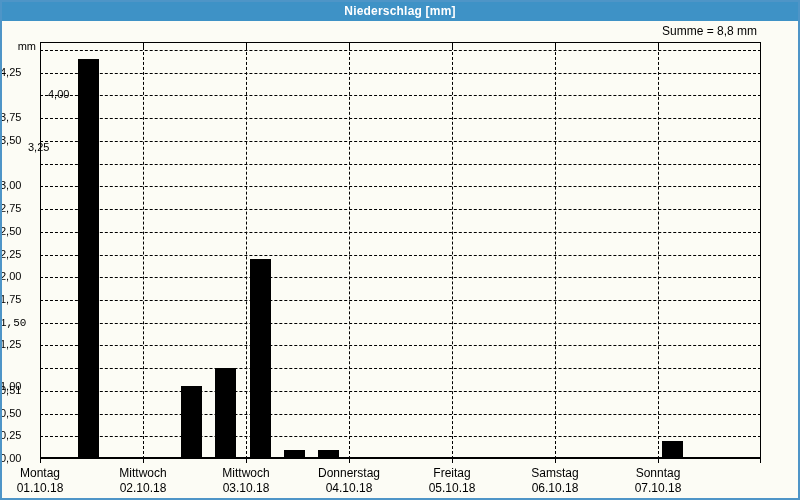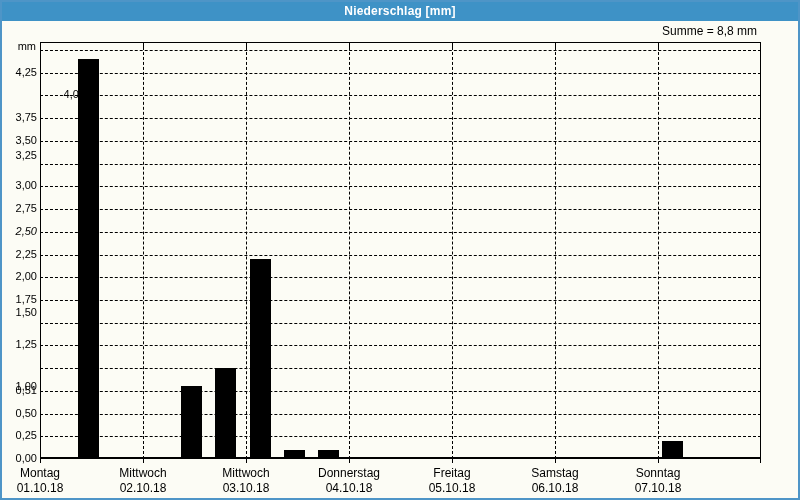--- a/index.html
+++ b/index.html
@@ -38,21 +38,21 @@
   }
   .plot-frame {
     position:absolute; left:40px; top:42px; width:719px; height:414px;
     border:1px solid #000; border-bottom:2px solid #000;
     pointer-events:none; z-index:4;
   }
   .hgrid { position:absolute; left:0; width:100%; height:0; border-top:1px dashed var(--grid,#000); }
   .vgrid { position:absolute; top:0; height:100%; width:0; border-left:1px dashed var(--grid,#000); }
   .bar { position:absolute; background: var(--bar, #000); z-index:3; }
   .ylabel {
-    position:absolute; left:0; width:37px; text-align:right;
+    position:absolute; left:0; width:37px; text-align:left;
     font-size:11px; line-height:13px; z-index:5;
   }
   .xlab { position:absolute; width:104px; text-align:center; font-size:12px; line-height:13px; z-index:5; }
   .tick-bottom { position:absolute; width:1px; height:4px; background:#000; z-index:5; }
   .tick-top { position:absolute; width:1px; height:5px; background:#000; z-index:5; }
 </style>
 </head>
 <body>
 
 <div class="titlebar">
@@ -97,28 +97,28 @@
     <div class="bar" style="left: 621.5px; width: 21px; top: 398.822px; height: 18.1778px;"></div>
   </div>
 <div class="plot-frame"></div>
 <div id="axes">
     <div class="ylabel" style="top: 452px;">0,00</div>
     <div class="ylabel" style="top: 429.278px;">0,25</div>
     <div class="ylabel" style="top: 406.556px;">0,50</div>
     <div class="ylabel" style="top: 383.833px;">0,51</div>
     <div class="ylabel" style="top: 380px;">1,00</div>
     <div class="ylabel" style="top: 338.389px;">1,25</div>
-    <div class="ylabel" style="top: 306px;">1,50</div>
+    <div class="ylabel" style="top: 317px; font-family: Liberation Mono, monospace;">1,50</div>
     <div class="ylabel" style="top: 292.944px;">1,75</div>
     <div class="ylabel" style="top: 270.222px;">2,00</div>
     <div class="ylabel" style="top: 247.5px;">2,25</div>
-    <div class="ylabel" style="top: 224.778px; font-style: italic;">2,50</div>
+    <div class="ylabel" style="top: 224.778px;">2,50</div>
     <div class="ylabel" style="top: 202.056px;">2,75</div>
     <div class="ylabel" style="top: 179.333px;">3,00</div>
-    <div class="ylabel" style="top: 149px;">3,25</div>
+    <div class="ylabel" style="top: 141px; padding-left: 28px;">3,25</div>
     <div class="ylabel" style="top: 133.889px;">3,50</div>
     <div class="ylabel" style="top: 111.167px;">3,75</div>
     <div class="ylabel" style="top: 88.4444px; margin-left: 48px;">4,00</div>
     <div class="ylabel" style="top: 65.7222px;">4,25</div>
     <div class="xlab" style="left: -12px; top: 467px;">Montag</div>
     <div class="xlab" style="left: -12px; top: 482px;">01.10.18</div>
     <div class="xlab" style="left: 91px; top: 467px;">Mittwoch</div>
     <div class="xlab" style="left: 91px; top: 482px;">02.10.18</div>
     <div class="xlab" style="left: 194px; top: 467px;">Mittwoch</div>
     <div class="xlab" style="left: 194px; top: 482px;">03.10.18</div>

